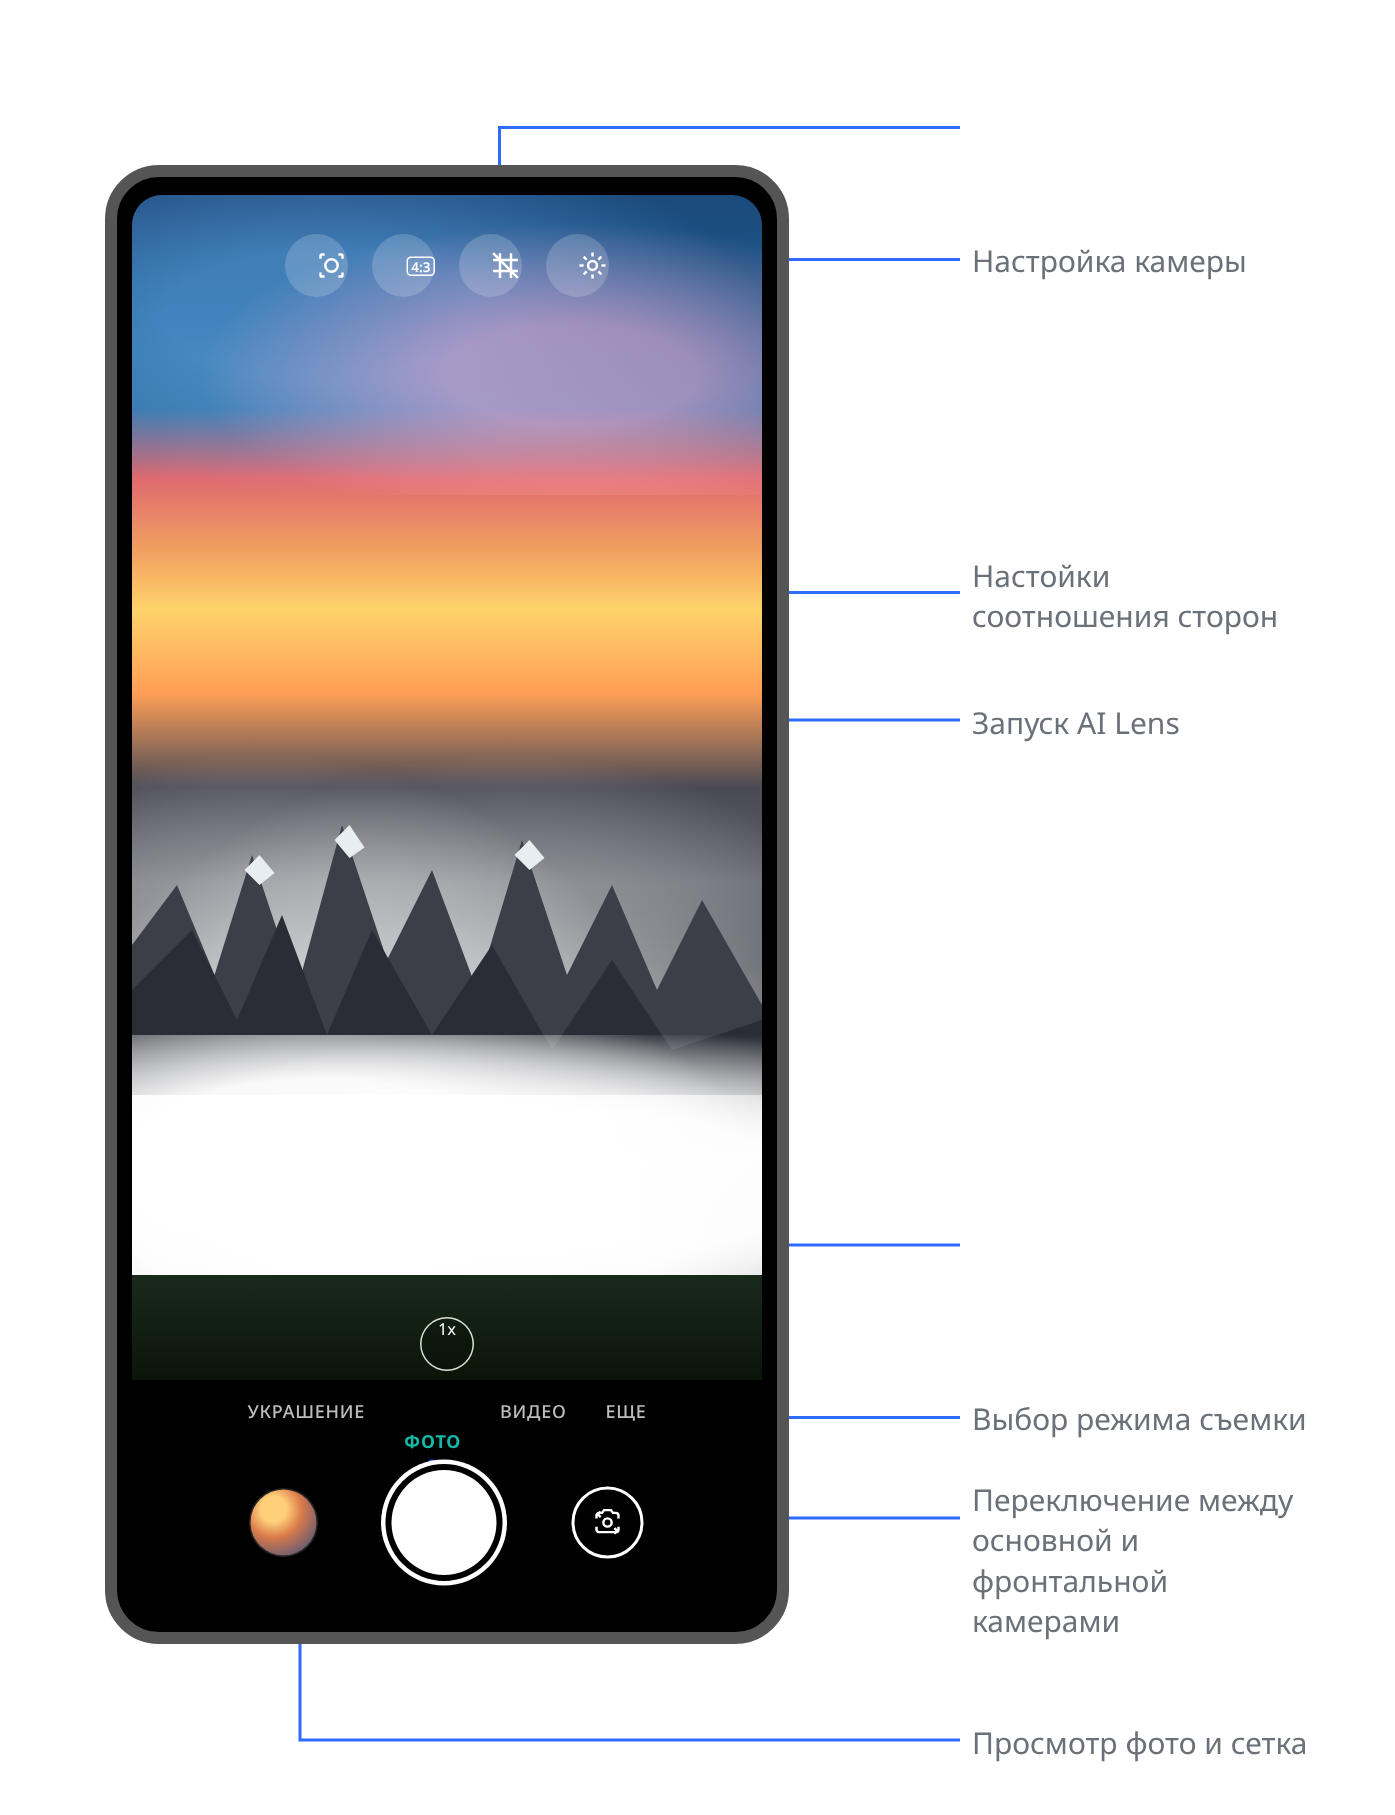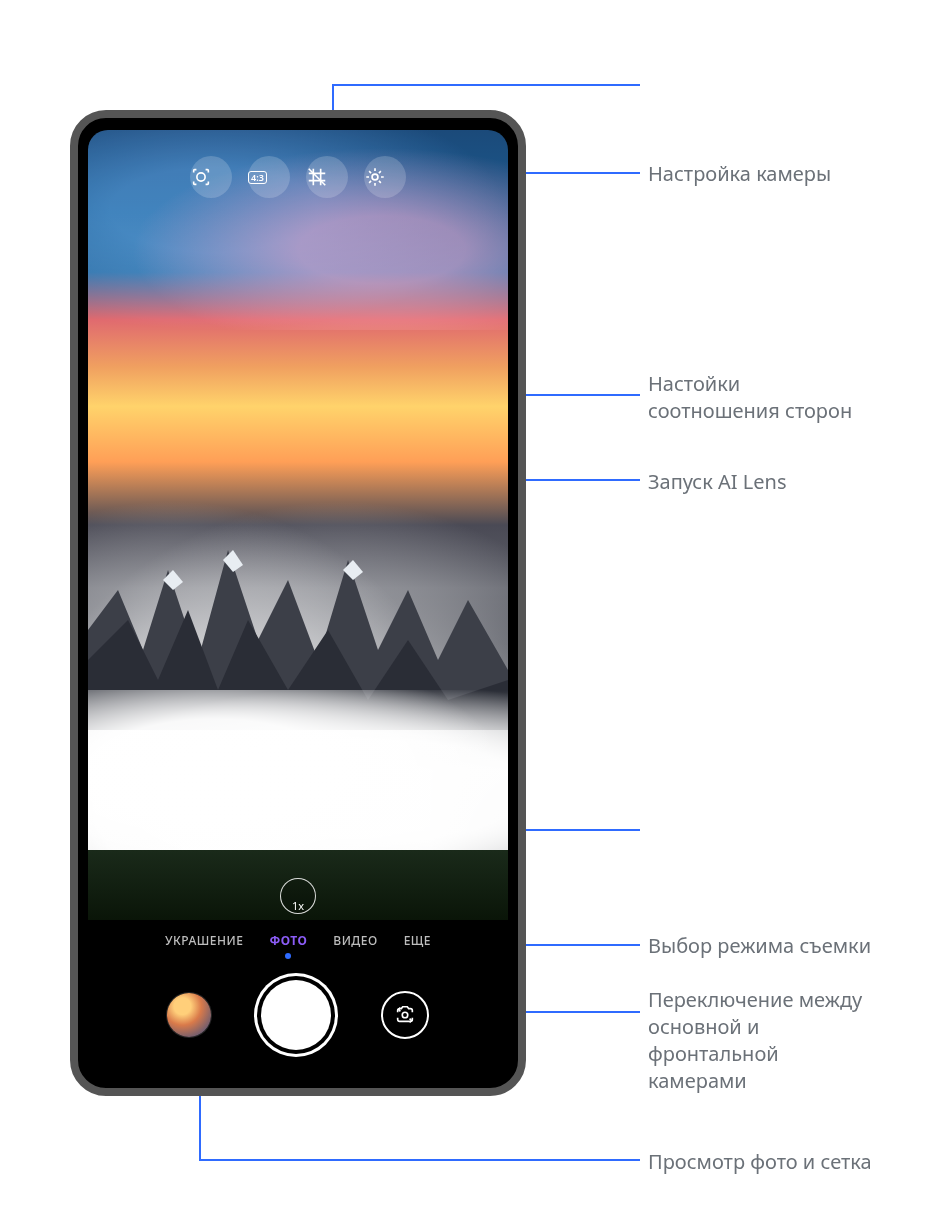--- a/index.html
+++ b/index.html
@@ -22,30 +22,30 @@
   .mountains{position:absolute;left:0;right:0;top:380px;height:220px;}
   .mountains svg{width:100%;height:100%;display:block;}
   .fog{position:absolute;left:0;right:0;top:560px;height:200px;
     background:
       radial-gradient(ellipse at 30% 40%,rgba(255,255,255,.95) 0 30%,transparent 70%),
       radial-gradient(ellipse at 70% 50%,rgba(255,255,255,.9) 0 35%,transparent 75%),
       linear-gradient(180deg,transparent,rgba(255,255,255,.85) 40%,rgba(255,255,255,.7) 70%,rgba(20,25,20,0) 100%);}
   .forest{position:absolute;left:0;right:0;top:720px;height:70px;background:linear-gradient(180deg,#1a2a1a,#0a1508);}
   
   .topbar{position:absolute;top:26px;left:0;right:0;display:flex;justify-content:center;gap:16px;}
-  .tbtn{width:42px;height:42px;border-radius:50%;background:rgba(255,255,255,.18);display:flex;align-items:center;justify-content:flex-start;color:#fff;}
+  .tbtn{width:42px;height:42px;border-radius:50%;background:rgba(255,255,255,.18);display:flex;align-items:center;justify-content:flex-end;color:#fff;}
   .tbtn svg{width:22px;height:22px;stroke:#fff;fill:none;stroke-width:1.8;}
   .tbtn .ratio{font-size:9px;font-weight:600;border:1.5px solid #fff;border-radius:3px;padding:1px 2px;line-height:1;}
   
-  .zoom{position:absolute;left:50%;transform:translateX(-50%);top:748px;width:34px;height:34px;border-radius:50%;border:1.5px solid rgba(255,255,255,.85);display:flex;align-items:flex-end;justify-content:center;color:#fff;font-size:11px;background:rgba(0,0,0,.15);}
+  .zoom{position:absolute;left:50%;transform:translateX(-50%);top:748px;width:34px;height:34px;border-radius:50%;border:1.5px solid rgba(255,255,255,.85);display:flex;align-items:flex-start;justify-content:center;color:#fff;font-size:11px;background:rgba(0,0,0,.15);}
   
   .bottombar{position:absolute;left:0;right:0;bottom:0;top:790px;background:#000;}
   .modes{position:absolute;top:12px;left:0;right:0;display:flex;justify-content:center;gap:26px;color:#bdbdbd;font-size:12px;letter-spacing:.5px;font-weight:500;}
   .modes .mode{padding-bottom:10px;position:relative;text-align:center;}
-  .modes .mode.active{color:#8b5cf6;font-weight:700;}
+  .modes .mode.active{color:#14b8a6;font-weight:700;margin-top:20px;}
   .modes .mode.active::after{content:"";position:absolute;left:50%;transform:translateX(-50%);bottom:0;width:6px;height:6px;border-radius:50%;background:#2f6bff;}
   .controls{position:absolute;top:60px;left:0;right:0;display:flex;justify-content:center;align-items:center;gap:50px;}
   .thumb{width:44px;height:44px;border-radius:50%;background:radial-gradient(circle at 35% 30%,#ffcf7a 0 20%,#d97a4a 45%,#2a4a88 100%);box-shadow:0 0 0 1px rgba(255,255,255,.15);}
   .shutter{width:70px;height:70px;border-radius:50%;background:#fff;box-shadow:0 0 0 4px #000,0 0 0 7px #fff;}
   .switch{width:44px;height:44px;border-radius:50%;border:2px solid #fff;display:flex;align-items:center;justify-content:center;}
   .switch svg{width:22px;height:22px;stroke:#fff;fill:none;stroke-width:1.8;}
   
   .label{position:absolute;color:#6b7178;font-size:20px;line-height:1.35;left:648px;width:270px;}
   
   svg.leads{position:absolute;left:0;top:0;width:930px;height:1210px;pointer-events:none;}

